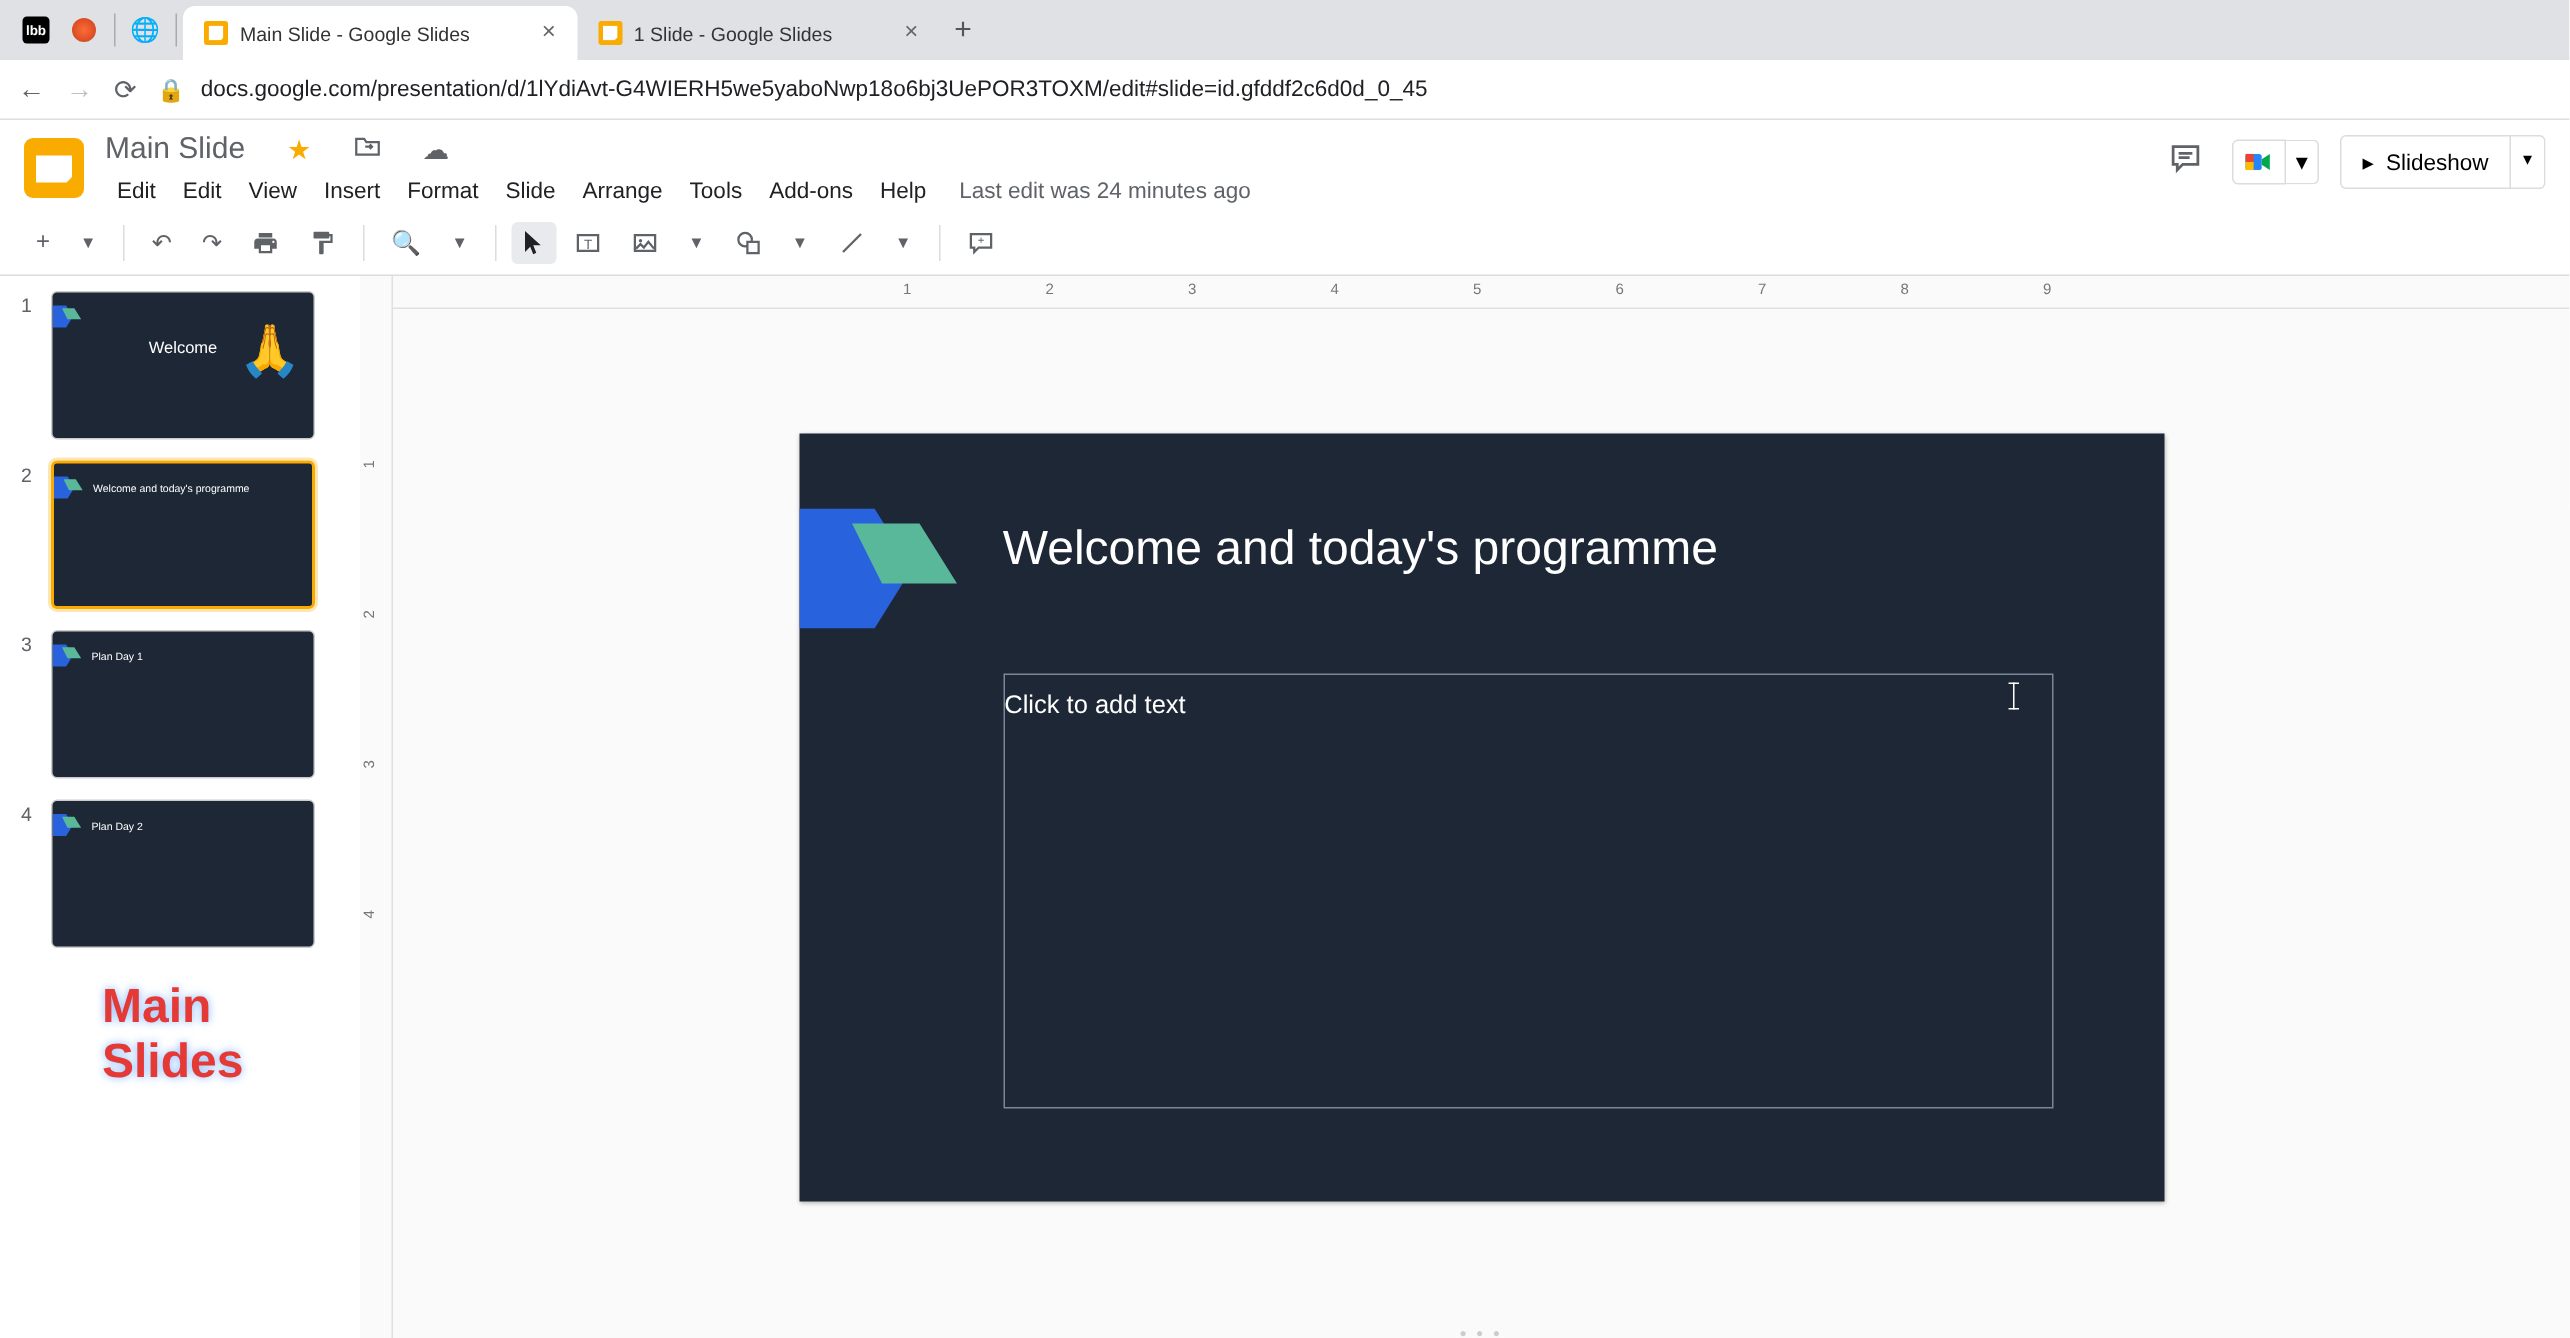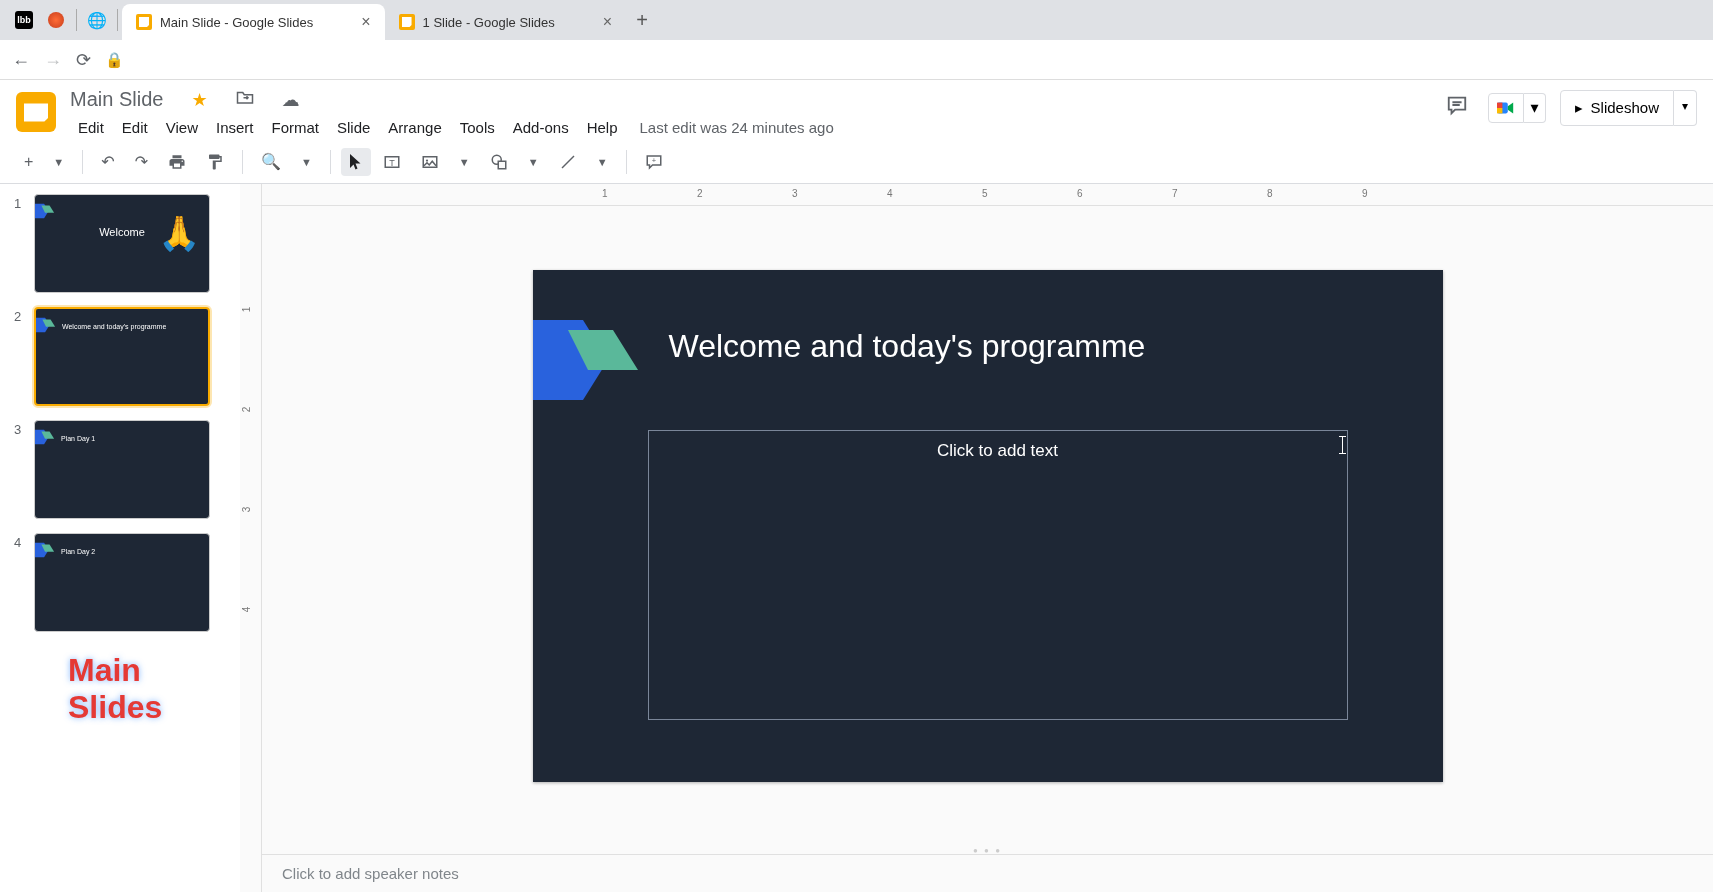--- a/index.html
+++ b/index.html
@@ -61,21 +61,21 @@
 .ruler-v-scale { position: absolute; left: 4px; font-size: 10px; color: #777; transform: rotate(-90deg); }
 
 .canvas-area { flex: 1; background: #fafafa; display: flex; flex-direction: column; }
 .ruler-h { height: 22px; background: #fafafa; border-bottom: 1px solid #e0e0e0; position: relative; font-size: 10px; color: #777; }
 .ruler-h span { position: absolute; top: 4px; }
 
 .slide-wrap { flex: 1; display: flex; align-items: center; justify-content: center; padding: 20px; }
 .slide { width: 910px; height: 512px; background: #1e2735; position: relative; box-shadow: 0 1px 3px rgba(0,0,0,0.3); }
 .slide-shape { position: absolute; top: 50px; left: 0; }
 .slide-title { position: absolute; top: 58px; left: 136px; color: #fff; font-size: 32px; font-family: 'Segoe UI', sans-serif; }
-.text-box { position: absolute; top: 160px; left: 115px; width: 700px; height: 290px; border: 1px solid #7a8699; display: flex; align-items: flex-start; justify-content: center; padding-top: 10px; }
+.text-box { position: absolute; top: 160px; left: 136px; width: 700px; height: 290px; border: 1px solid #7a8699; display: flex; align-items: flex-start; justify-content: flex-start; padding-top: 10px; }
 .text-placeholder { color: #fff; font-size: 17px; font-weight: 500; }
 .cursor-i { position: absolute; top: 166px; right: 100px; width: 1px; height: 18px; }
 .cursor-i::before, .cursor-i::after { content: ''; position: absolute; left: -3px; width: 7px; height: 1px; background: #fff; }
 .cursor-i::before { top: 0; } .cursor-i::after { bottom: 0; }
 .cursor-i .bar { position: absolute; top: 0; left: 0; width: 1px; height: 100%; background: #fff; }
 
 .notes-drag { height: 8px; display: flex; align-items: center; justify-content: center; color: #ccc; font-size: 8px; letter-spacing: 2px; }
 .notes { padding: 10px 20px; font-size: 15px; color: #80868b; border-top: 1px solid #e0e0e0; }
 
 svg.shape-logo polygon.blue { fill: #2962dd; }
@@ -106,20 +106,21 @@
   </div>
   <div class="new-tab">+</div>
 </div>
 
 <div class="addr-bar">
   <span class="nav-icon">←</span>
   <span class="nav-icon" style="opacity:.4">→</span>
   <span class="nav-icon">⟳</span>
   <div class="url-area">
     <span>🔒</span>
+    <span class="url">docs.google.com/presentation/d/1lYdiAvt-G4WIERH5we5yaboNwp18o6bj3UePOR3TOXM/edit#slide=id.gfddf2c6d0d_0_45</span>
   </div>
 </div>
 
 <div class="docs-header">
   <div class="docs-logo"></div>
   <div class="docs-title-area">
     <div class="title-row">
       <span class="doc-title">Main Slide</span>
       <span class="title-icon">★</span>
       <span class="title-icon gray"><svg width="18" height="16" viewBox="0 0 24 20">
@@ -304,15 +305,14 @@
         <div class="slide-title">Welcome and today's programme</div>
         <div class="text-box">
           <span class="text-placeholder">Click to add text</span>
         </div>
         <div class="cursor-i">
             <div class="bar"></div>
           </div>
       </div>
     </div>
     <div class="notes-drag">● ● ●</div>
-    <div class="notes">Click to add speaker notes</div>
   </div>
 </div>
 
 </body></html>

